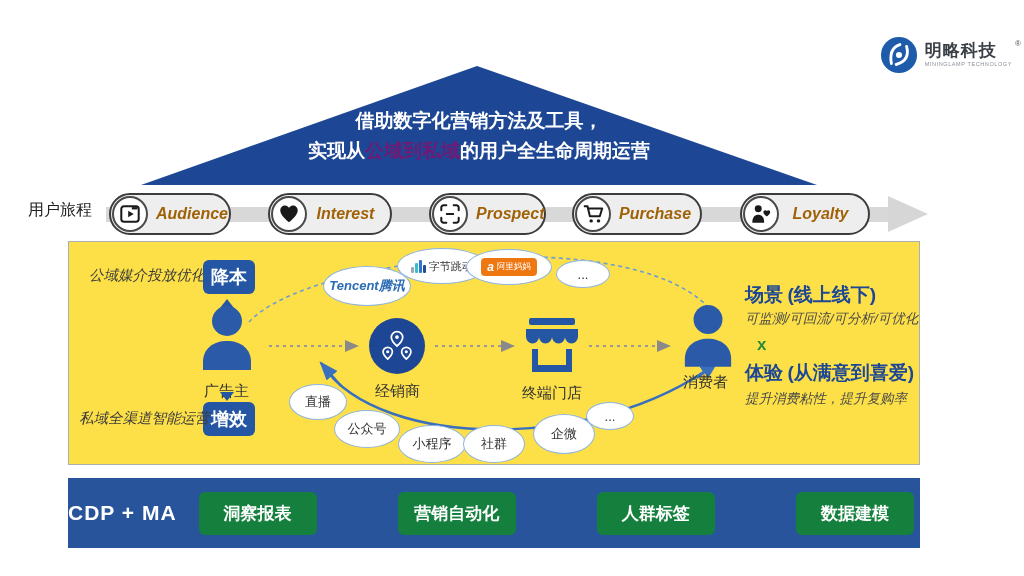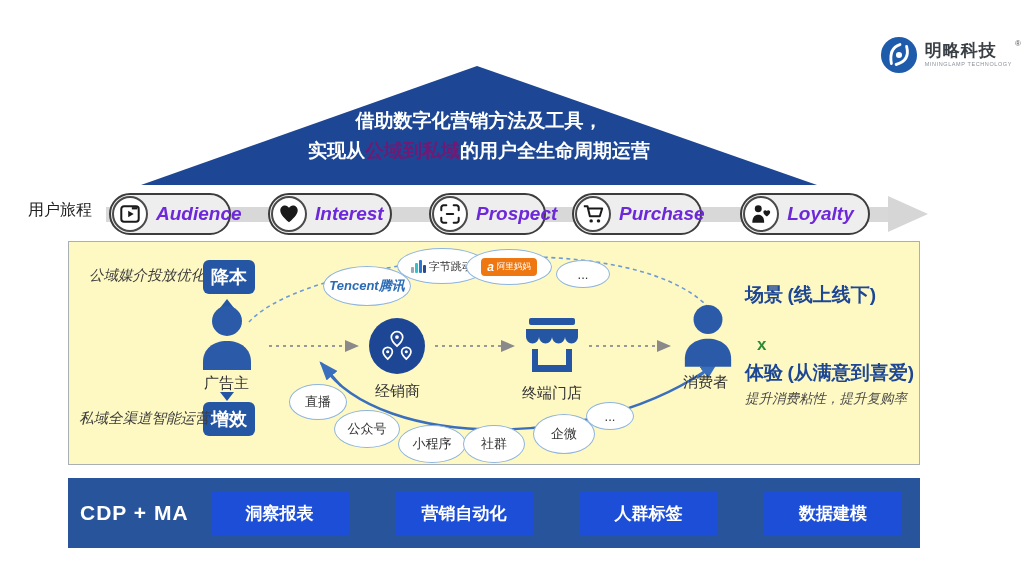--- a/index.html
+++ b/index.html
@@ -24,25 +24,25 @@
   
   .journey-label { position:absolute; left:22px; top:200px; font-size:16px; color:#222; }
   .track { position:absolute; left:100px; top:207px; width:784px; height:15px; background:#d8d8d8; }
   .track-arrow { position:absolute; left:882px; top:196px; width:0; height:0;
                  border-top:18px solid transparent; border-bottom:18px solid transparent;
                  border-left:40px solid #d6d6d6; }
   .pill { position:absolute; top:193px; height:42px; background:#eeeeee; border:2px solid #3c3c3c;
           border-radius:22px; display:flex; align-items:center; z-index:2; }
   .pill-icon { width:36px; height:36px; border-radius:50%; background:#fff; border:2px solid #4a4a4a;
                margin-left:1px; display:flex; align-items:center; justify-content:center; flex:0 0 auto; }
-  .pill-label { font-size:19px; font-weight:bold; font-style:italic; color:#6d28d9; margin:0 auto; padding:0 14px 0 8px; }
+  .pill-label { font-size:16px; font-weight:bold; font-style:italic; color:#a16207; margin:0 auto; padding:0 14px 0 8px; }
 
   
   .midbox { position:absolute; left:62px; top:241px; width:852px; height:224px;
-            background:#fef9c3; border:1px solid #a9b0b4; }
+            background:#fde047; border:1px solid #a9b0b4; }
   .midbox .abs { position:absolute; }
   .it { font-style:italic; }
   .small-label { font-size:14.5px; color:#3c3c3c; }
   .badge { position:absolute; width:52px; height:34px; background:#2456a4; border-radius:6px;
            color:#fff; font-weight:bold; font-size:18px; display:flex; align-items:center; justify-content:center; }
   .tri-up { position:absolute; width:0; height:0; border-left:7px solid transparent;
             border-right:7px solid transparent; border-bottom:9px solid #2456a4; }
   .tri-down { position:absolute; width:0; height:0; border-left:7px solid transparent;
               border-right:7px solid transparent; border-top:9px solid #2456a4; }
   .node-label { position:absolute; font-size:15px; color:#333; }
@@ -57,25 +57,25 @@
   .ali-a { font-style:italic; font-weight:bold; font-size:12px; line-height:1; }
   .right-title { font-size:19px; font-weight:bold; color:#1d4795; }
   .right-suffix { font-size:19px; font-weight:bold; color:#1d4795; }
   .right-desc { font-size:13.5px; color:#4a4a4a; font-style:italic; }
   .green-x { position:absolute; color:#2e8b3a; font-weight:bold; font-size:17px; }
   .dist-circle { position:absolute; width:56px; height:56px; border-radius:50%; background:#1d4795;
                  display:flex; align-items:center; justify-content:center; }
 
   
   .bottombar { position:absolute; left:62px; top:478px; width:852px; height:70px; background:#28549c;
-               display:flex; align-items:center; padding:0 12px; }
+               display:flex; align-items:center; padding:0 0; }
   .bb-label { color:#fff; font-weight:bold; font-size:21px; letter-spacing:1px; margin-right:22px; white-space:nowrap; }
   .bb-buttons { display:flex; flex:1; justify-content:space-between; padding-right:6px; }
-  .bb-btn { background:#1d4ed8; border:none; border-radius:1px; color:#fff; font-weight:bold;
-            font-size:17px; padding:10px 0; width:138px; text-align:center;
+  .bb-btn { background:#15803d; border:none; border-radius:6px; color:#fff; font-weight:bold;
+            font-size:17px; padding:10px 0; width:118px; text-align:center;
             font-family:"Liberation Sans", sans-serif; cursor:pointer; }
 </style>
 </head>
 <body>
 
 <div id="page">
 
   <div class="logo">
     <svg width="38" height="38" viewBox="0 0 40 40">
       <circle cx="20" cy="20" r="19" fill="#1e5cab"></circle>
@@ -181,21 +181,21 @@
     <span class="abs small-label it" style="left:20px;top:24px;">公域媒介投放优化</span>
     <div class="badge" style="left:134px;top:18px;">降本</div>
     <div class="tri-up" style="left:151px;top:57px;"></div>
 
     <span class="abs" style="left:130px;top:62px;">
       <svg width="56" height="66" viewBox="0 0 56 66">
           <circle cx="28" cy="17" r="15" fill="#2b5ba8"></circle>
           <path d="M4 66 v-8 c0-13 10-21 24-21 s24 8 24 21 v8 z" fill="#2b5ba8"></path>
         </svg>
     </span>
-    <span class="node-label" style="left:135px;top:132px;">广告主</span>
+    <span class="node-label" style="left:135px;top:140px;">广告主</span>
 
     <div class="tri-down" style="left:151px;top:150px;"></div>
     <div class="badge" style="left:134px;top:160px;">增效</div>
     <span class="abs small-label it" style="left:10px;top:167px;">私域全渠道智能运营</span>
 
     <div class="dist-circle" style="left:300px;top:76px;">
       <svg width="40" height="40" viewBox="0 0 56 56">
         <g stroke="#fff" stroke-width="2.4" fill="none">
           <path d="M28 8 c-4.5 0-8 3.4-8 7.6 c0 5.4 8 12.4 8 12.4 s8-7 8-12.4 c0-4.2-3.5-7.6-8-7.6 z"></path>
           <path d="M15 30 c-3.7 0-6.5 2.8-6.5 6.2 c0 4.4 6.5 10 6.5 10 s6.5-5.6 6.5-10 c0-3.4-2.8-6.2-6.5-6.2 z"></path>
@@ -266,20 +266,21 @@
       <span>企微</span>
     </div>
     <div class="bubble" style="left:517px;top:160px;width:48px;height:28px;">
       <span>...</span>
     </div>
 
     <div class="abs" style="left:676px;top:40px;">
       <span class="right-title">场景</span>
       <span class="right-suffix">(线上线下)</span>
     </div>
+    <span class="abs right-desc" style="left:676px;top:68px;">可监测/可回流/可分析/可优化</span>
     <span class="green-x" style="left:688px;top:93px;">x</span>
     <div class="abs" style="left:676px;top:118px;">
       <span class="right-title">体验</span>
       <span class="right-suffix">(从满意到喜爱)</span>
     </div>
     <span class="abs right-desc" style="left:676px;top:148px;">提升消费粘性，提升复购率</span>
   </div>
 
   <div class="bottombar">
     <span class="bb-label">CDP + MA</span>

